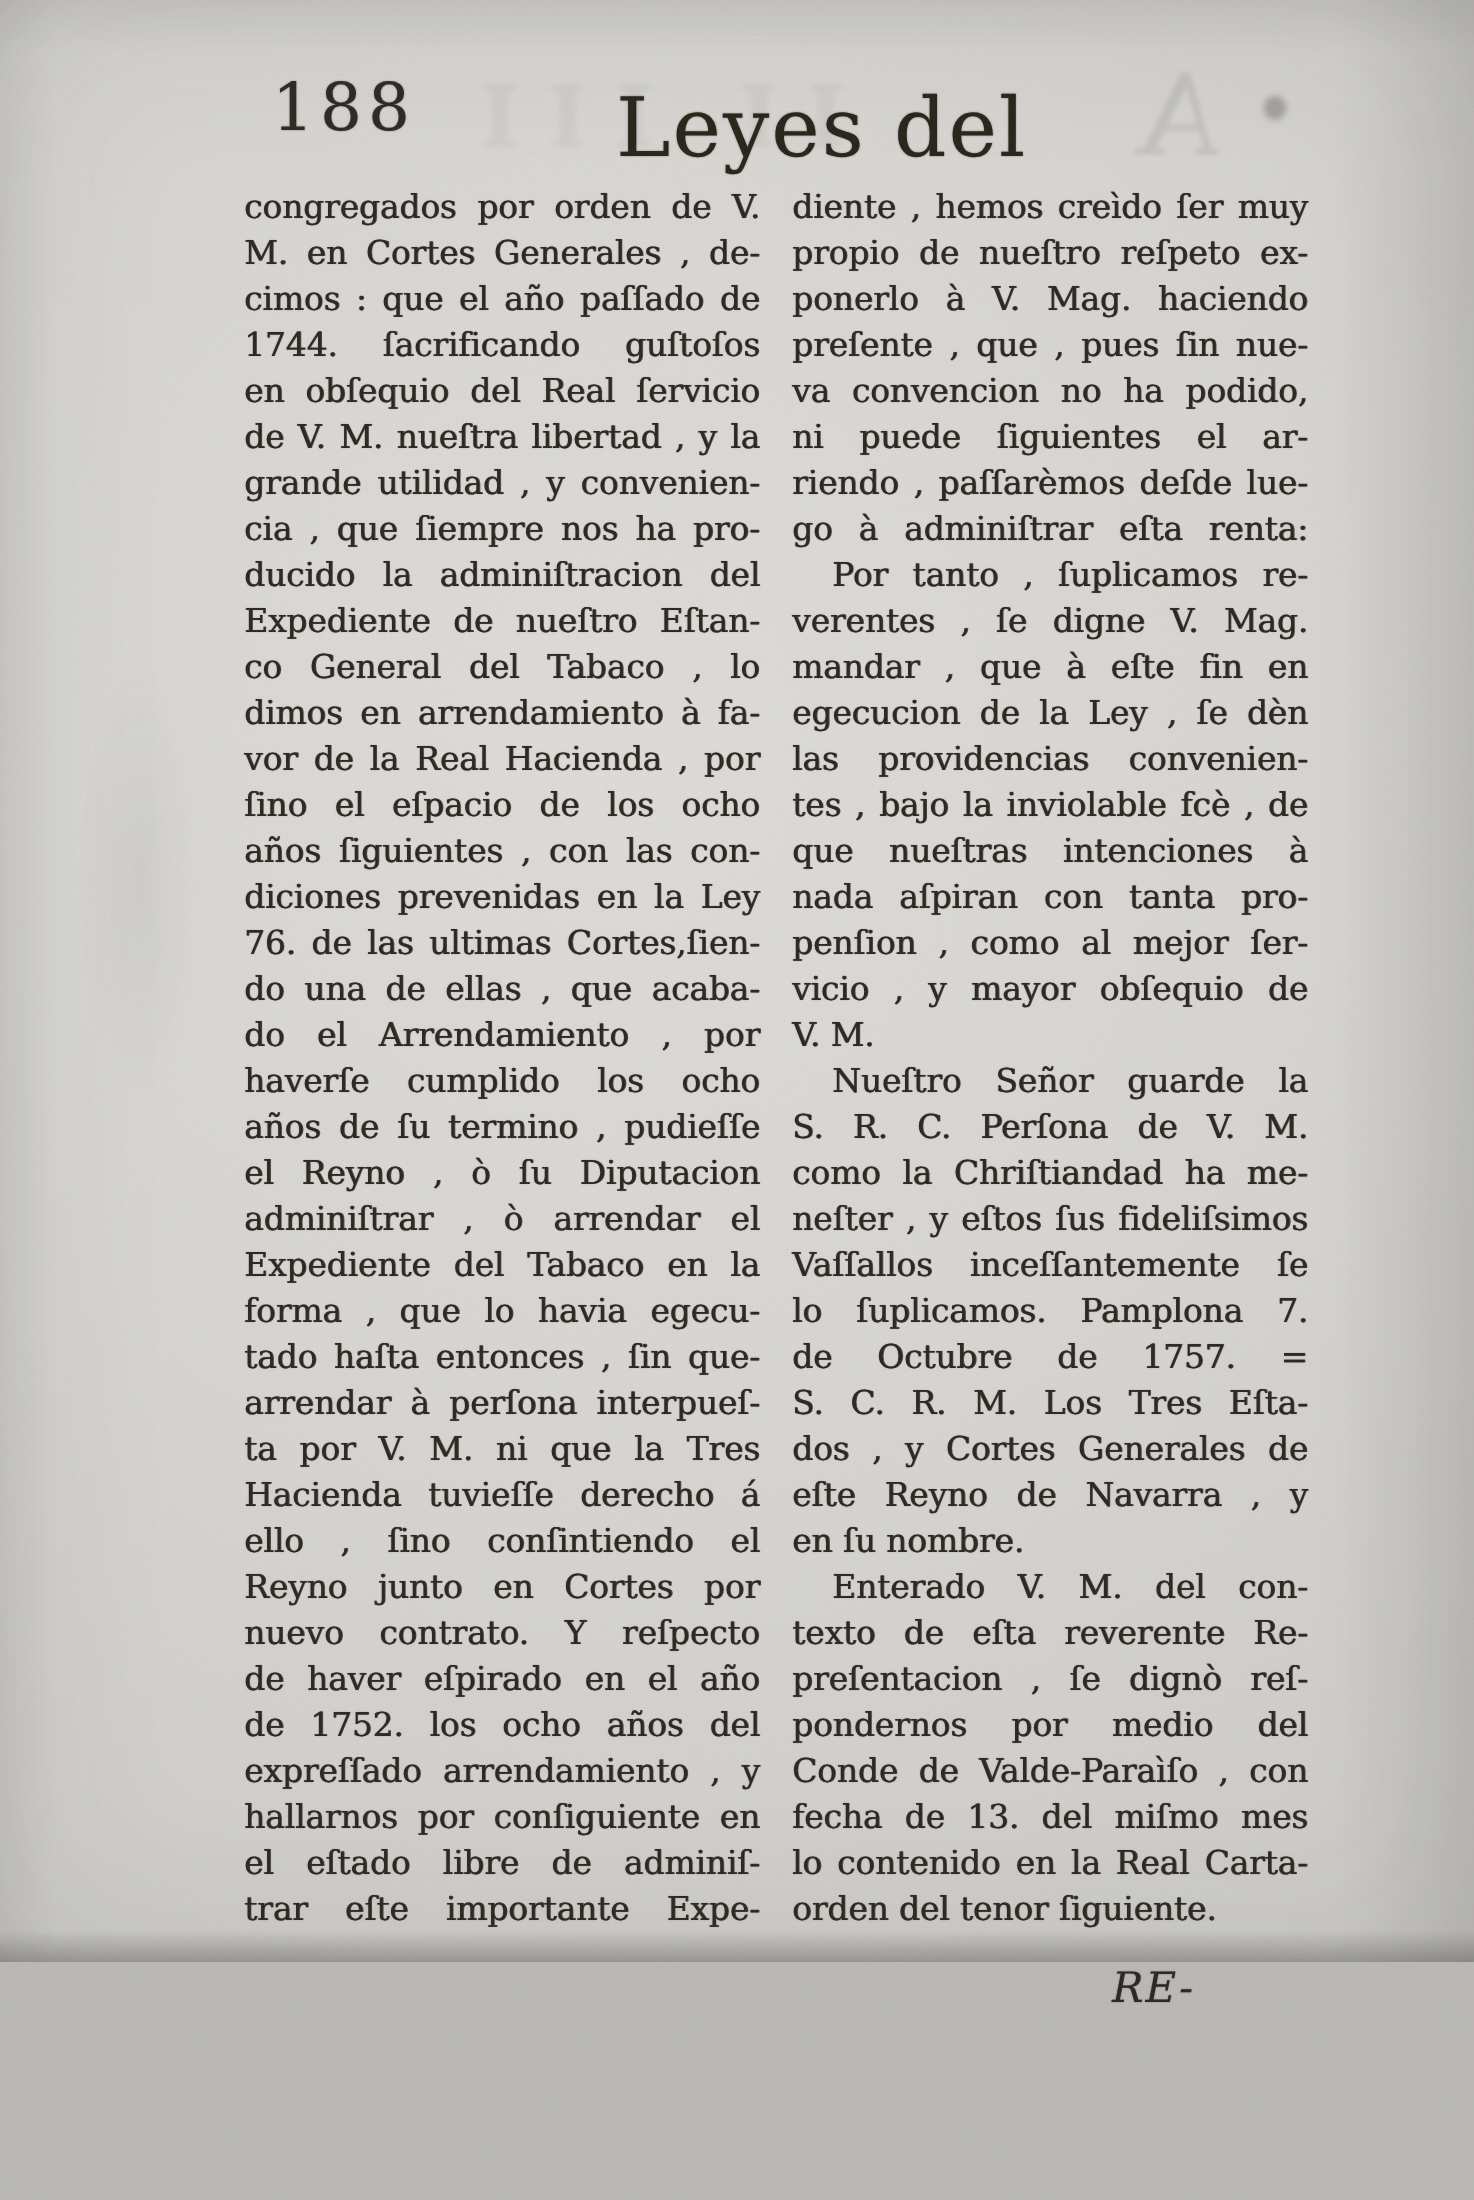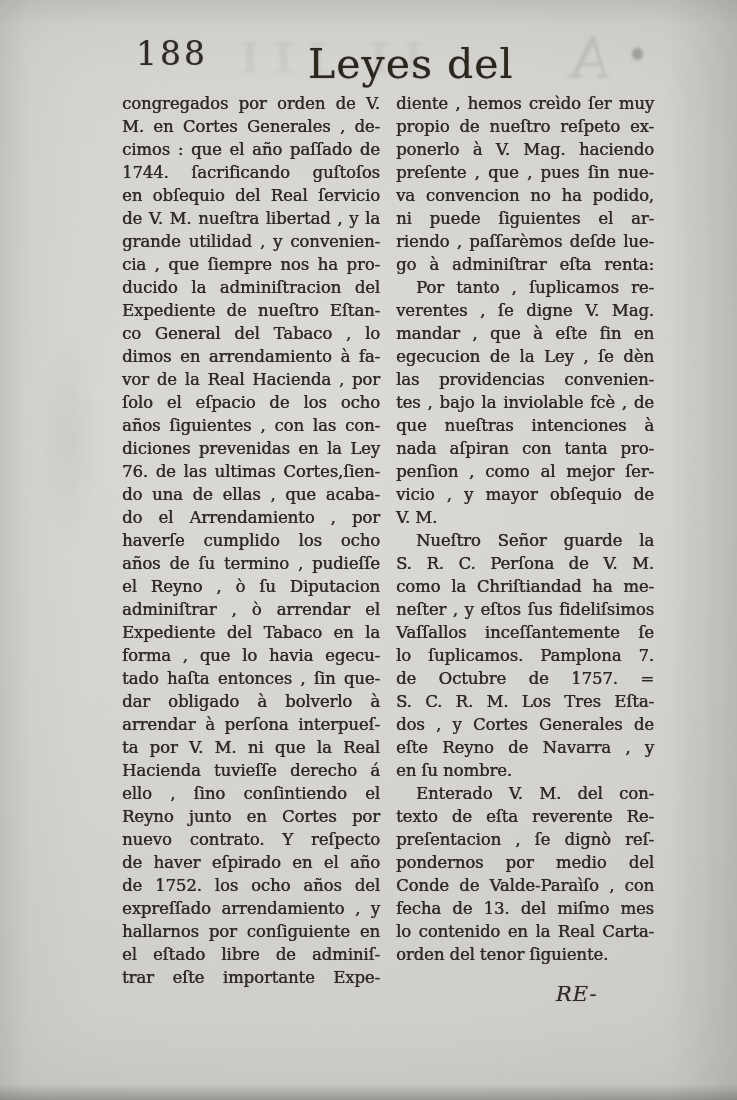--- a/index.html
+++ b/index.html
@@ -2,21 +2,21 @@
 <html><head>
 <meta charset="utf-8">
 <style>
   html, body { margin: 0; padding: 0; }
   body {
     width: 737px; height: 1100px; overflow: hidden;
     font-family: "DejaVu Serif", serif;
     background: #b9b8b5;
   }
   .page {
-    position: relative; width: 737px; height: 1100px;
+    position: relative; width: 737px; height: 981px;
     background:
       linear-gradient(to top, rgba(40,38,34,0.30), rgba(40,38,34,0.0) 16px),
       linear-gradient(to bottom, rgba(40,38,34,0.07), rgba(0,0,0,0) 26px),
       linear-gradient(to left, rgba(40,38,34,0.10), rgba(0,0,0,0) 70px),
       linear-gradient(to right, rgba(40,38,34,0.06), rgba(0,0,0,0) 28px),
       radial-gradient(ellipse 90% 70% at 42% 38%, #dcdbd8 0%, #d5d4d1 55%, #cccbc8 100%);
     box-shadow: inset 0 0 90px rgba(60,58,52,0.10);
   }
   .grain { position: absolute; left: 0; top: 0; pointer-events: none; }
 
@@ -95,36 +95,35 @@
         <div class="line">1744. ſacrificando guſtoſos</div>
         <div class="line">en obſequio del Real ſervicio</div>
         <div class="line">de V. M. nueſtra libertad , y la</div>
         <div class="line">grande utilidad , y convenien-</div>
         <div class="line">cia , que ſiempre nos ha pro-</div>
         <div class="line">ducido la adminiſtracion del</div>
         <div class="line">Expediente de nueſtro Eſtan-</div>
         <div class="line">co General del Tabaco , lo</div>
         <div class="line">dimos en arrendamiento à fa-</div>
         <div class="line">vor de la Real Hacienda , por</div>
-        <div class="line">ſolo el eſpacio de los ocho</div>
+        <div class="line">ſino el eſpacio de los ocho</div>
         <div class="line">años ſiguientes , con las con-</div>
         <div class="line">diciones prevenidas en la Ley</div>
         <div class="line">76. de las ultimas Cortes,ſien-</div>
         <div class="line">do una de ellas , que acaba-</div>
         <div class="line">do el Arrendamiento , por</div>
         <div class="line">haverſe cumplido los ocho</div>
         <div class="line">años de ſu termino , pudieſſe</div>
         <div class="line">el Reyno , ò ſu Diputacion</div>
         <div class="line">adminiſtrar , ò arrendar el</div>
         <div class="line">Expediente del Tabaco en la</div>
         <div class="line">forma , que lo havia egecu-</div>
         <div class="line">tado haſta entonces , ſin que-</div>
-        <div class="line">dar obligado à bolverlo à</div>
         <div class="line">arrendar à perſona interpueſ-</div>
-        <div class="line">ta por V. M. ni que la Real</div>
+        <div class="line">ta por V. M. ni que la Tres</div>
         <div class="line">Hacienda tuvieſſe derecho á</div>
         <div class="line">ello , ſino conſintiendo el</div>
         <div class="line">Reyno junto en Cortes por</div>
         <div class="line">nuevo contrato. Y reſpecto</div>
         <div class="line">de haver eſpirado en el año</div>
         <div class="line">de 1752. los ocho años del</div>
         <div class="line">expreſſado arrendamiento , y</div>
         <div class="line">hallarnos por conſiguiente en</div>
         <div class="line">el eſtado libre de adminiſ-</div>
         <div class="line">trar eſte importante Expe-</div>

